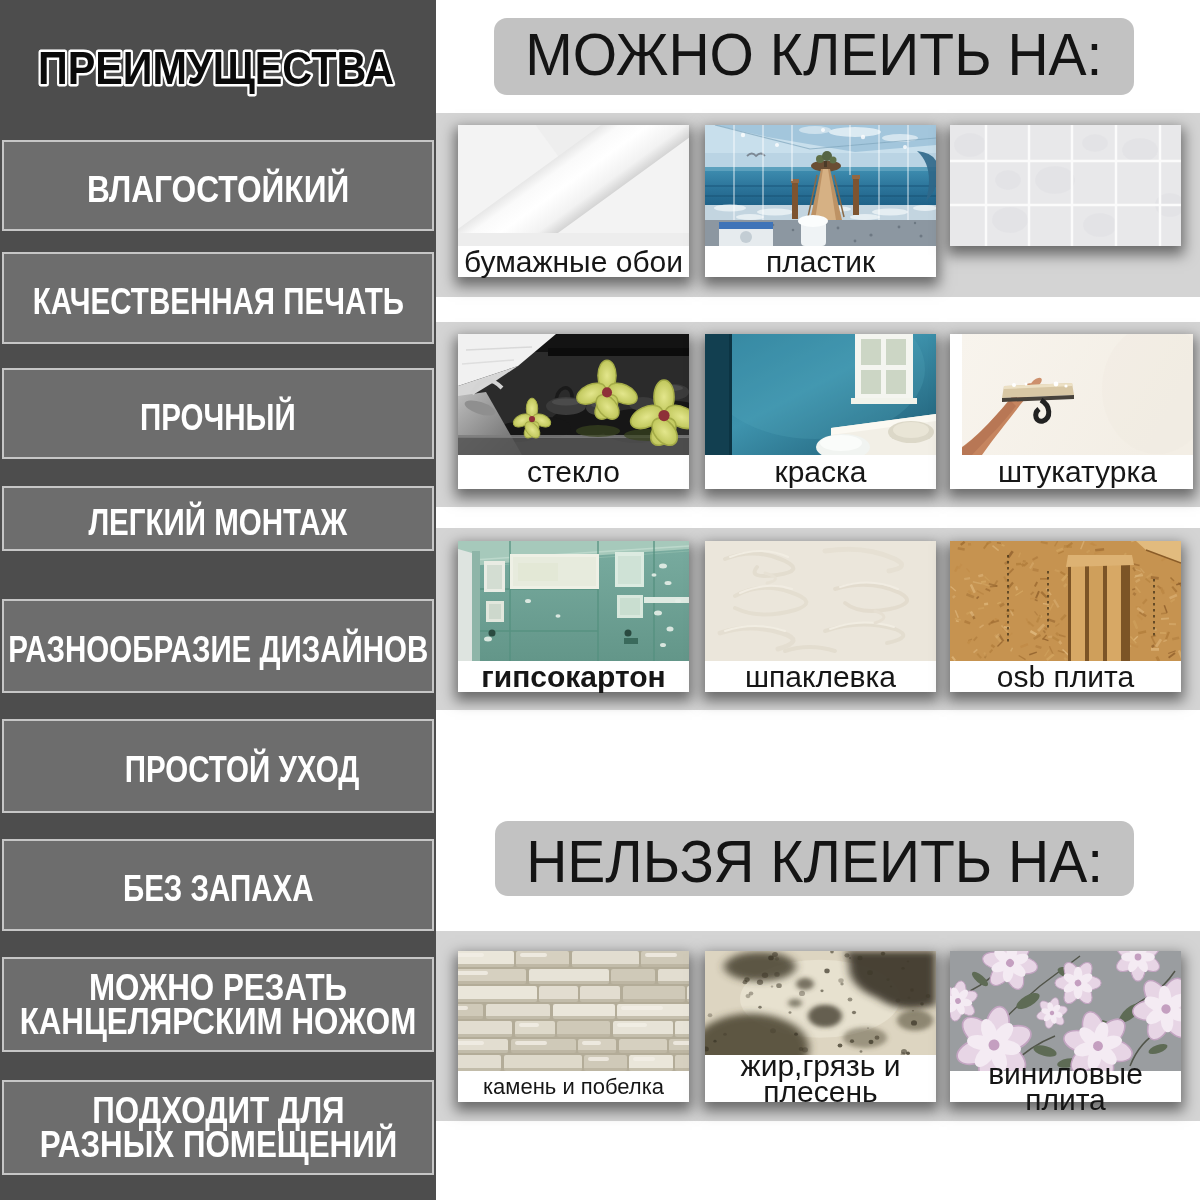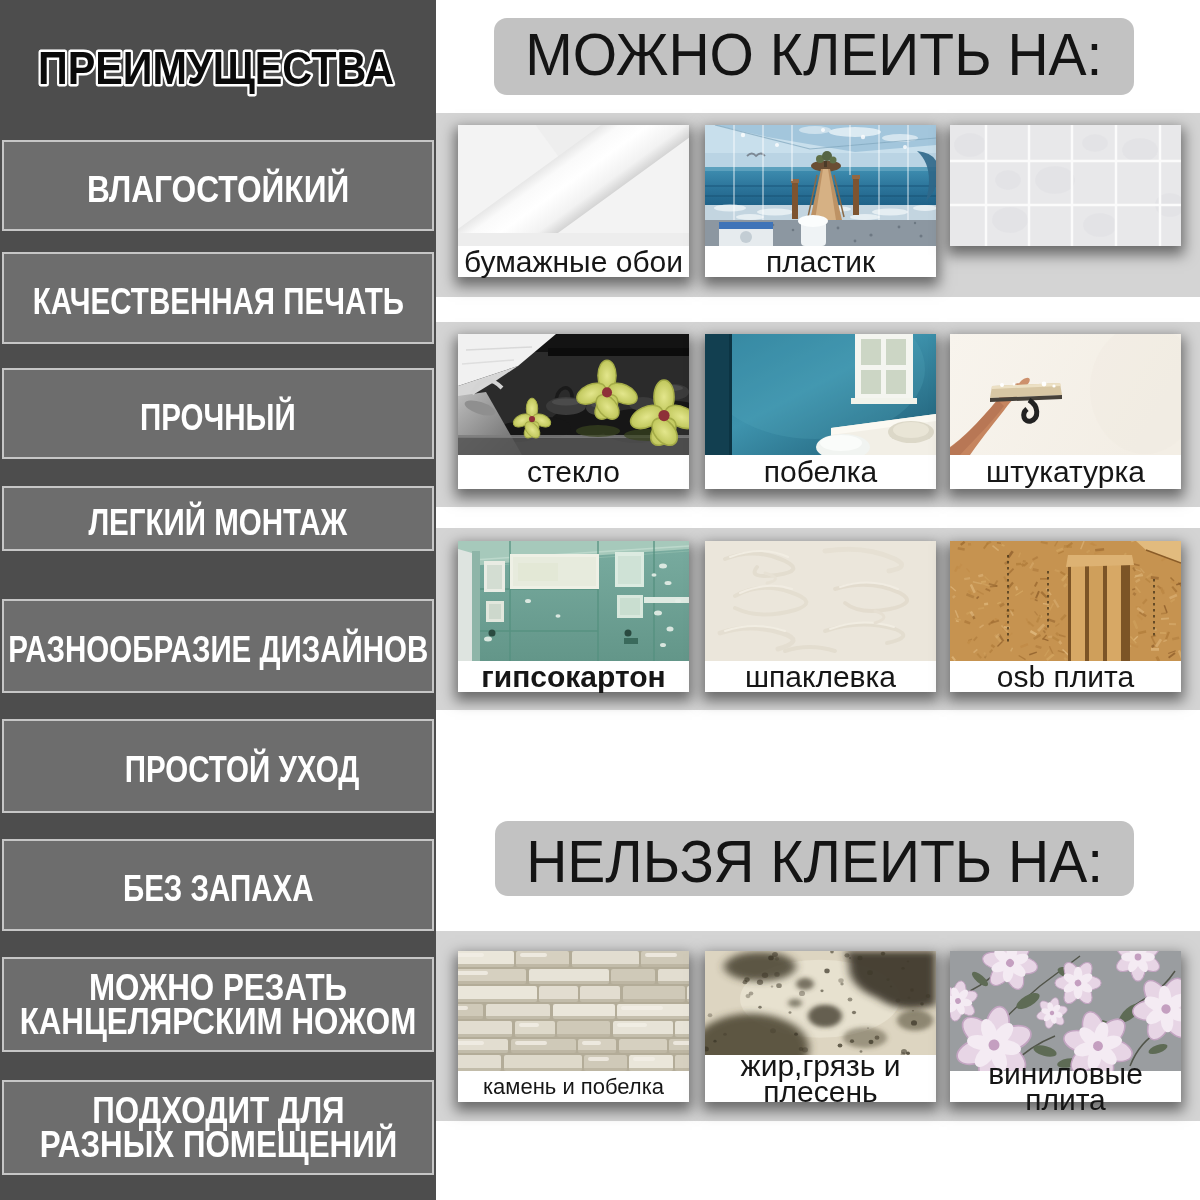--- a/index.html
+++ b/index.html
@@ -329,24 +329,24 @@
 <rect x="146" y="64" width="66" height="6" fill="#f1f3eb"></rect>
 
 <polygon points="126,94 231,80 231,121 126,121" fill="#f2efe6"></polygon>
 <polygon points="126,94 231,80 231,87 126,101" fill="#fbf9f2"></polygon>
 <ellipse cx="206" cy="98" rx="23" ry="11" fill="#dcd8c8"></ellipse>
 <ellipse cx="206" cy="96" rx="18" ry="8" fill="#e9e5d6"></ellipse>
 
 <ellipse cx="138" cy="113" rx="27" ry="13" fill="#f1f4f1"></ellipse>
 <ellipse cx="136" cy="109" rx="21" ry="8" fill="#fafcfa"></ellipse>
 </svg>
-<div class="cap" style="height:34px;">побелка</div>
-</div>
-
-<div class="tile" style="left:950px;top:334px;">
+<div class="cap" style="height:34px;">краска</div>
+</div>
+
+<div class="tile" style="left:950px;top:334px;padding-left:12px;">
 <svg width="231" height="121" viewBox="0 0 231 121">
 <defs>
 <linearGradient id="wallg" x1="0" y1="0" x2="1" y2="0.3">
 <stop offset="0" stop-color="#f8f4ed"></stop>
           <stop offset="1" stop-color="#f3eee5"></stop>
 </linearGradient>
 </defs>
 <rect width="231" height="121" fill="url(#wallg)"></rect>
 <ellipse cx="195" cy="55" rx="55" ry="65" fill="#efe9de" opacity="0.3"></ellipse>
 

